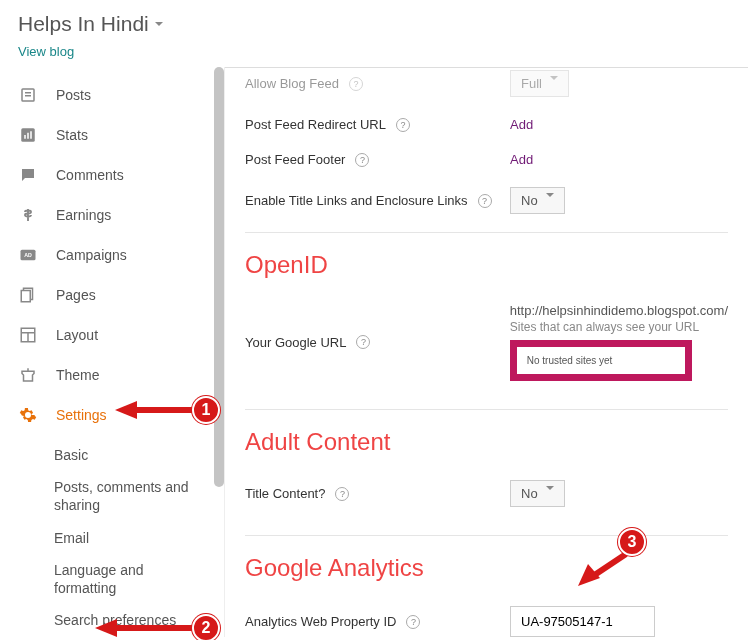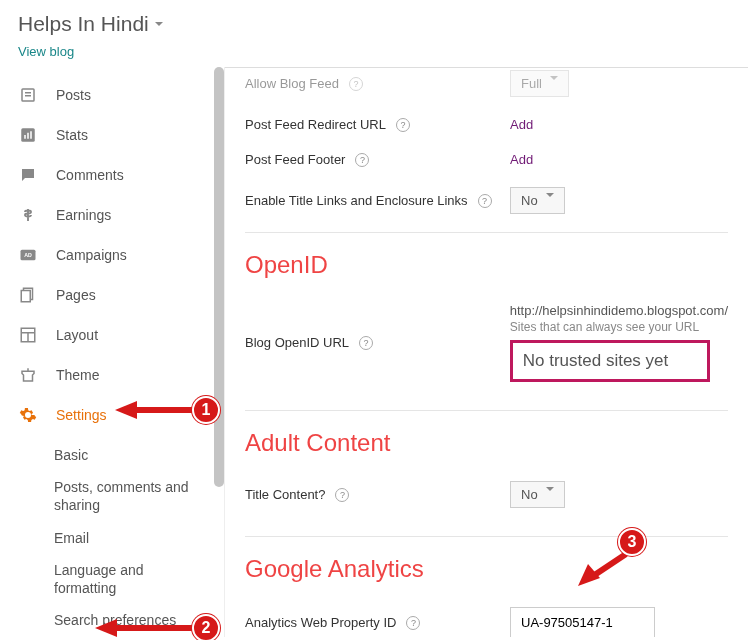--- a/index.html
+++ b/index.html
@@ -23,21 +23,21 @@
     .row-label { width: 265px; color: #333; display: flex; align-items: center; gap: 10px; }
     .help-icon { width: 14px; height: 14px; border: 1px solid #aaa; border-radius: 50%; display: flex; align-items: center; justify-content: center; font-size: 9px; color: #888; }
     .row-value { flex: 1; }
     .add-link { color: #701a75; cursor: pointer; }
     .select-box { border: 1px solid #ccc; padding: 5px 10px; display: inline-flex; align-items: flex-start; gap: 8px; font-size: 13px; color: #555; background: #f7f7f7; cursor: pointer; }
     .section { border-top: 1px solid #e5e5e5; padding: 18px 0 10px; margin-top: 8px; }
     .section-title { font-size: 24px; color: #ef4444; margin-bottom: 14px; }
     .input-box { border: 1px solid #ccc; padding: 7px 10px; font-size: 13px; width: 145px; }
     .url-text { color: #555; font-size: 13px; }
     .url-note { color: #888; font-size: 12px; margin-top: 2px; }
-    .trusted-box { border: 3px solid #be185d; padding: 8px 10px; margin-top: 6px; width: 200px; font-size: 17px; color: #555; }
+    .trusted-box { border: 7px solid #be185d; padding: 8px 10px; margin-top: 6px; width: 182px; font-size: 10px; color: #555; }
     .annotation { position: absolute; z-index: 100; }
     .circle-num { width: 28px; height: 28px; border-radius: 50%; background: #d61919; color: #fff; display: flex; align-items: center; justify-content: center; font-weight: bold; font-size: 16px; border: 2px solid #fff; box-shadow: 0 0 0 1px #d61919; }
     .arrow-svg { position: absolute; }
   </style>
 </head>
 <body>
 
 <div class="header">
   <div class="blog-title">
     <span>Helps In Hindi</span>
@@ -186,21 +186,21 @@
           <span>No</span>
           <span class="dropdown-arrow"></span>
         </div>
       </div>
     </div>
 
     <div class="section">
       <div class="section-title">OpenID</div>
       <div class="row">
         <div class="row-label">
-          <span>Blog OpenID URL</span>
+          <span>Your Google URL</span>
           <span class="help-icon">?</span>
         </div>
         <div class="row-value">
           <div class="url-text">http://helpsinhindidemo.blogspot.com/</div>
           <div class="url-note">Sites that can always see your URL</div>
           <div class="trusted-box">No trusted sites yet</div>
         </div>
       </div>
     </div>
 

